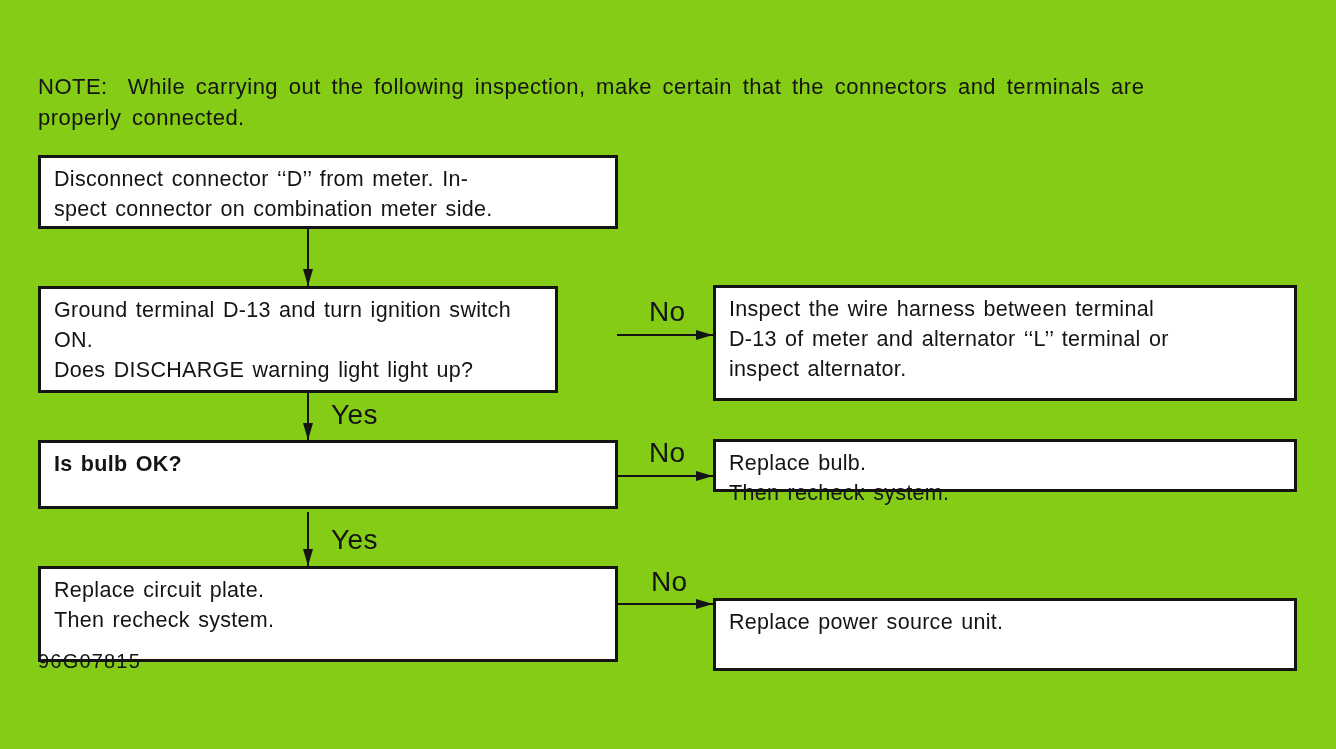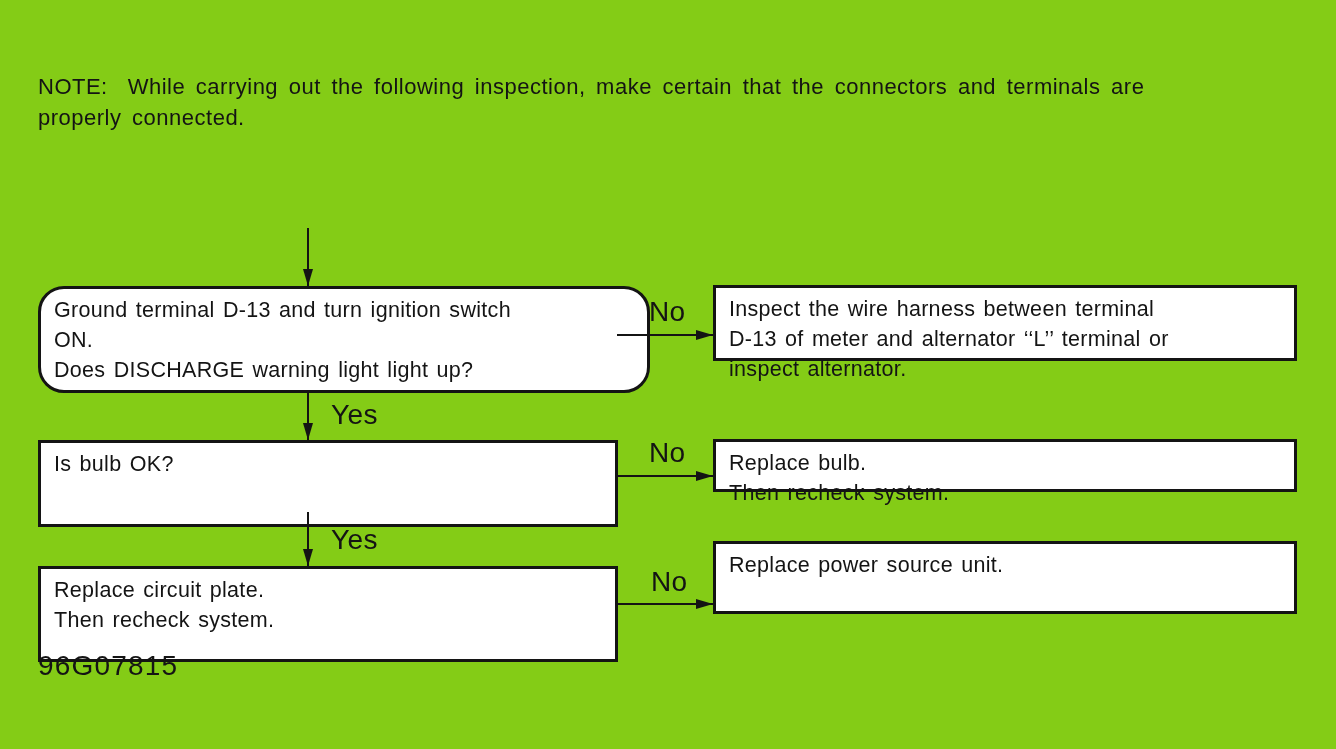--- a/index.html
+++ b/index.html
@@ -55,62 +55,66 @@
   }
   .lbl {
     position: absolute;
     font-size: 28px;
     letter-spacing: 0.4px;
   }
   .figcode {
     position: absolute;
     left: 38px;
     top: 650px;
-    font-size: 28px;
+    font-size: 20px;
     letter-spacing: 1.2px;
   }
 </style>
 </head>
 <body>
 
 <div class="page">
 
   <div class="note">
     <span class="note-label">NOTE:</span><span class="note-body">While carrying out the following inspection, make certain that the connectors and terminals are
 properly connected.</span>
   </div>
 
+  <div class="fbox" style="left:38px; top:155px; width:580px; height:74px;">
+    <div class="box-text">Disconnect connector ‘‘D’’ from meter. In-
+spect connector on combination meter side.</div>
+  </div>
 
-  <div class="fbox" style="left:38px; top:286px; width:612px; height:107px;border-radius:26px;">
+  <div class="fbox" style="left:38px; top:286px; width:520px; height:107px;">
     <div class="box-text">Ground terminal D-13 and turn ignition switch
 ON.
 Does DISCHARGE warning light light up?</div>
   </div>
 
-  <div class="fbox" style="left:38px; top:440px; width:580px; height:87px;">
+  <div class="fbox" style="left:38px; top:440px; width:580px; height:69px;font-weight:bold;">
     <div class="box-text">Is bulb OK?</div>
   </div>
 
   <div class="fbox" style="left:38px; top:566px; width:580px; height:96px;">
     <div class="box-text">Replace circuit plate.
 Then recheck system.</div>
   </div>
 
-  <div class="fbox" style="left:713px; top:285px; width:584px; height:76px;">
+  <div class="fbox" style="left:713px; top:285px; width:584px; height:116px;">
     <div class="box-text">Inspect the wire harness between terminal
 D-13 of meter and alternator ‘‘L’’ terminal or
 inspect alternator.</div>
   </div>
 
   <div class="fbox" style="left:713px; top:439px; width:584px; height:53px;">
     <div class="box-text">Replace bulb.
 Then recheck system.</div>
   </div>
 
-  <div class="fbox" style="left:713px; top:541px; width:584px; height:73px;">
+  <div class="fbox" style="left:713px; top:598px; width:584px; height:73px;">
     <div class="box-text">Replace power source unit.</div>
   </div>
 
   <div class="vline" style="left:307px; top:228px; height:58px;"></div>
   <div class="ah-down" style="left:303px; top:269px;"></div>
 
   <div class="vline" style="left:307px; top:392px; height:48px;"></div>
   <div class="ah-down" style="left:303px; top:423px;"></div>
 
   <div class="vline" style="left:307px; top:512px; height:54px;"></div>

